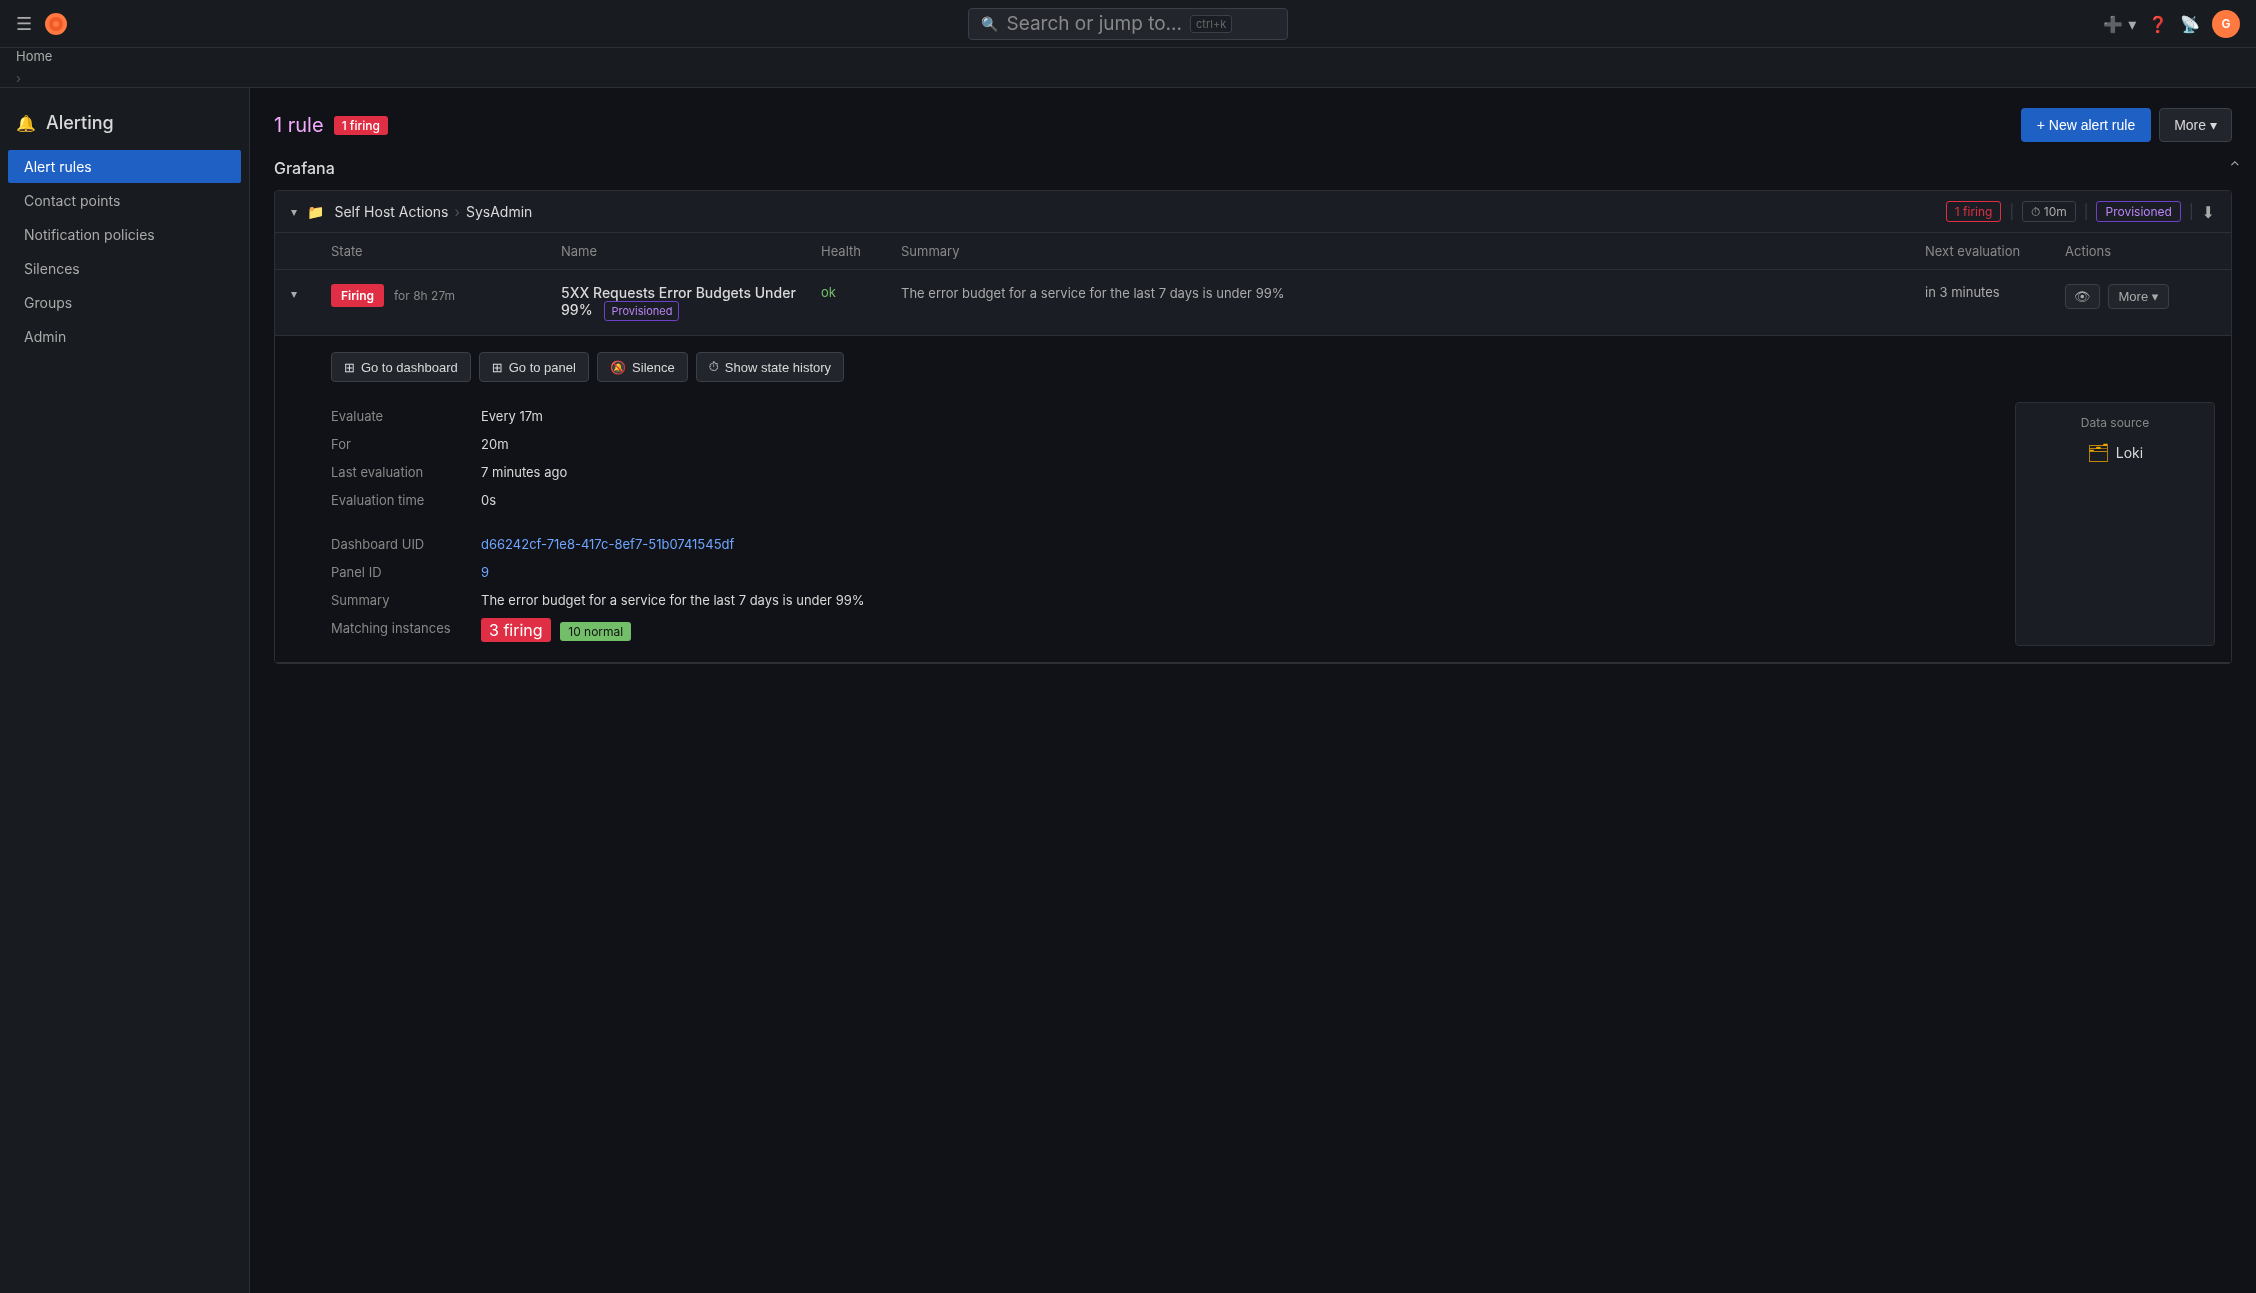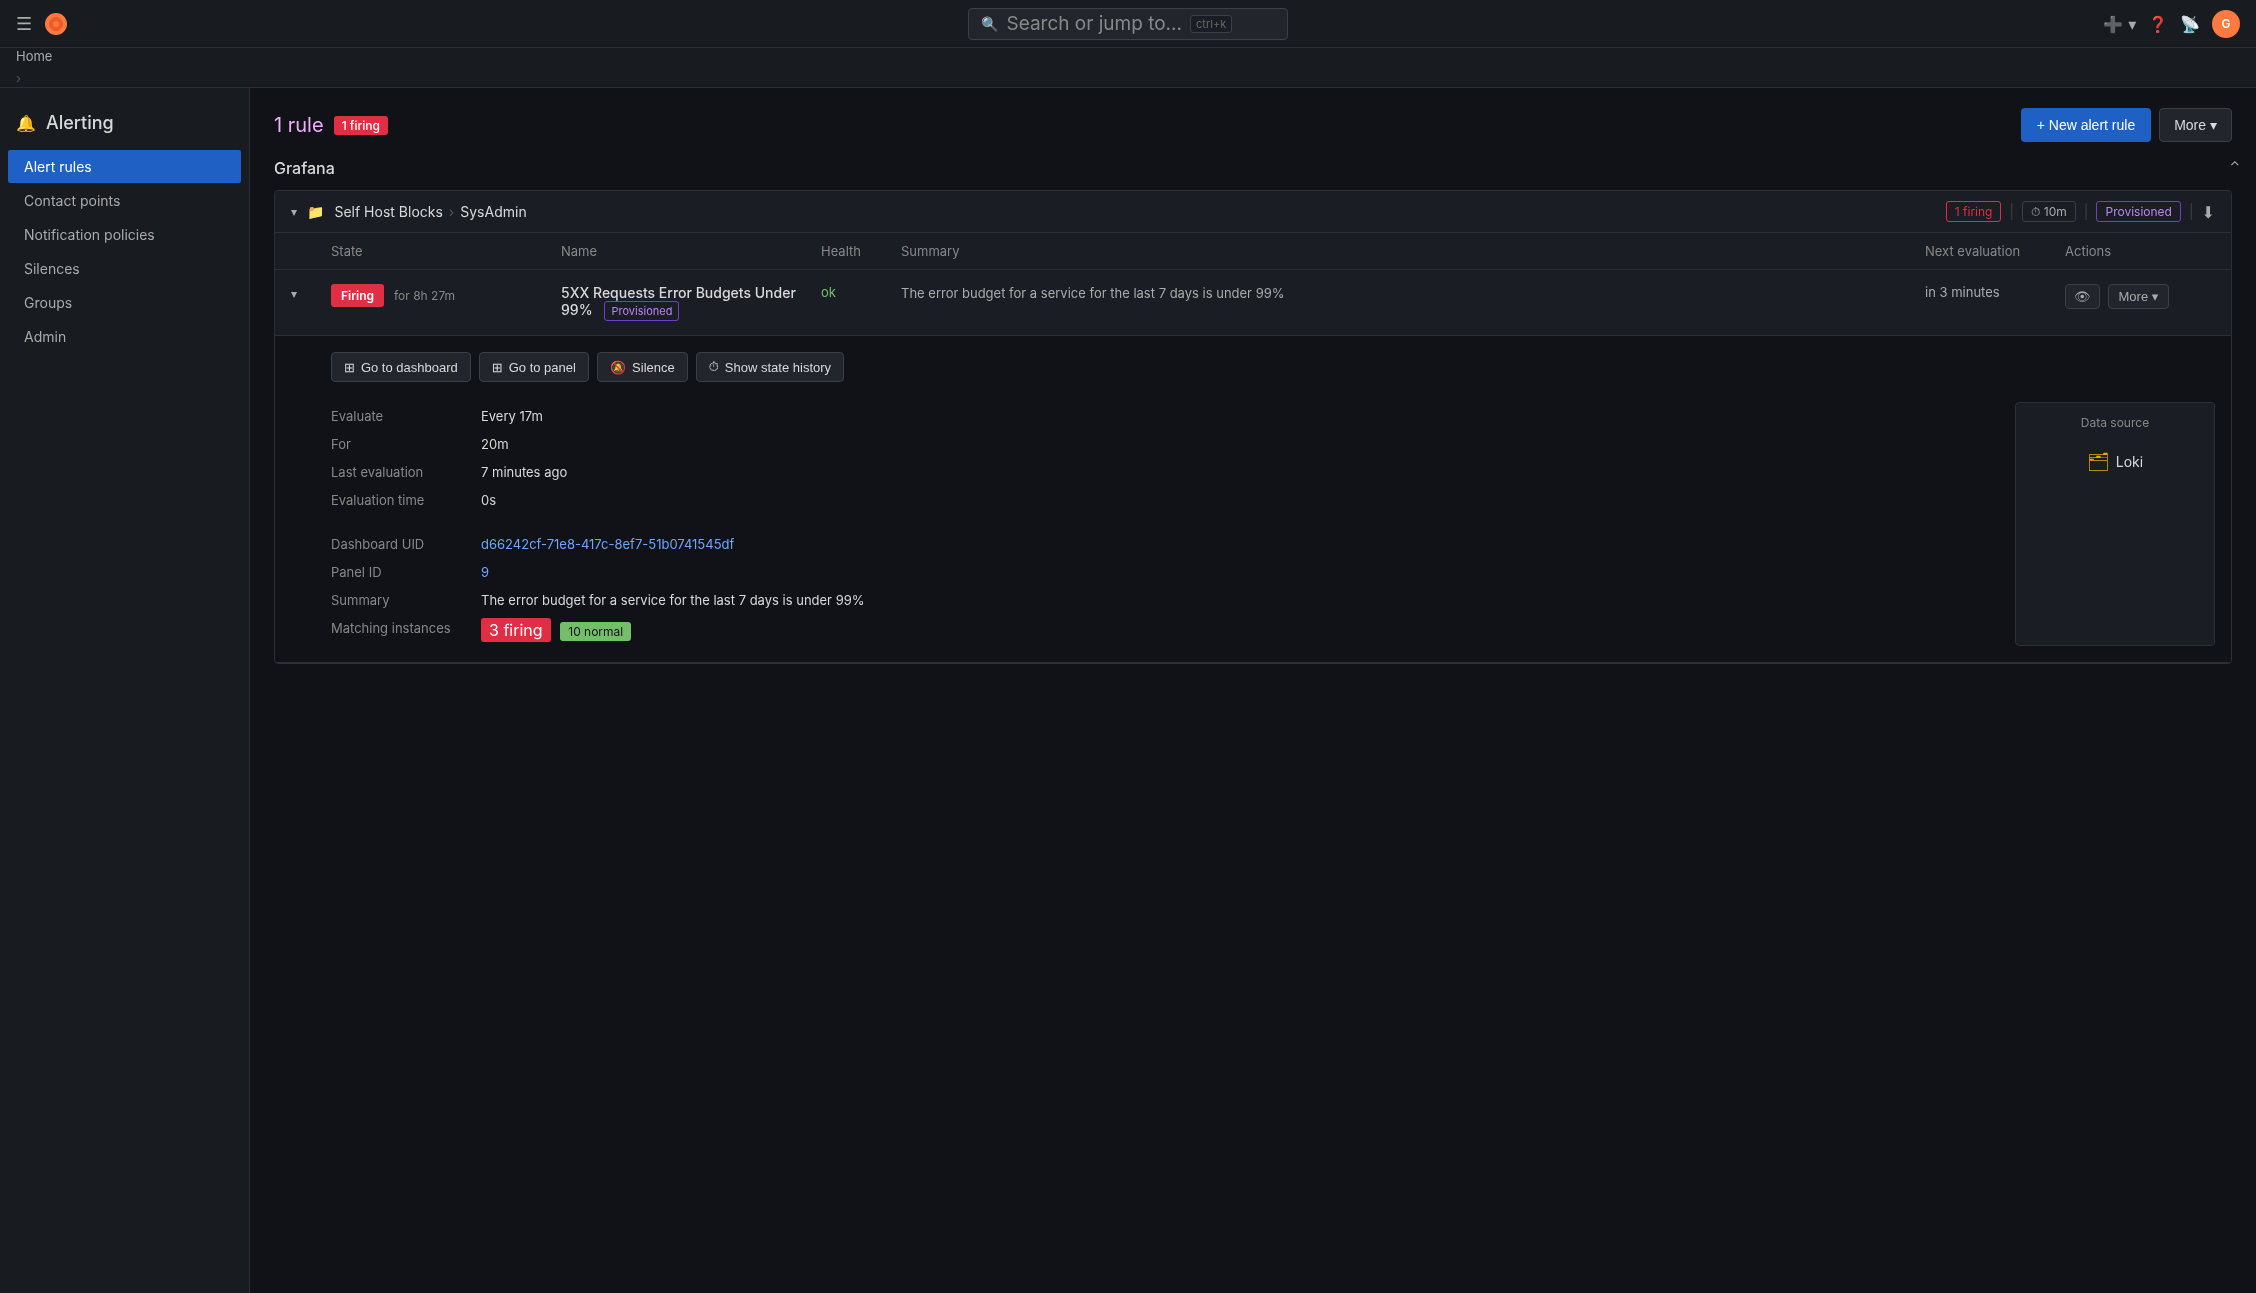--- a/index.html
+++ b/index.html
@@ -86,21 +86,21 @@
     .detail-value { color: #d9d9d9; font-size: 13px; }
     .detail-value a { color: #6ea6ff; text-decoration: none; }
 
     .label-chip { display: inline-flex; align-items: center; background: #3a3f48; border-radius: 12px; padding: 2px 10px; font-size: 12px; color: #d9d9d9; margin-right: 4px; }
     .label-color-dot { width: 20px; height: 6px; background: #7c59d4; border-radius: 3px; margin-right: 6px; }
 
     .matching-badge-firing { background: #e02f44; color: #fff; font-size: 16px; padding: 2px 8px; border-radius: 3px; margin-right: 6px; }
     .matching-badge-normal { background: #73bf69; color: #111; font-size: 12px; padding: 2px 8px; border-radius: 3px; }
 
     .datasource-box { background: #1a1d23; border: 1px solid #2c2f36; border-radius: 4px; padding: 12px; text-align: center; }
-    .datasource-label { color: #888; font-size: 12px; margin-bottom: 21px; }
+    .datasource-label { color: #888; font-size: 12px; margin-bottom: 12px; }
     .datasource-name { color: #d9d9d9; font-size: 14px; display: flex; align-items: center; gap: 6px; justify-content: center; }
     .loki-icon { color: #f0a500; font-size: 18px; }
 
     .chevron-down::after { content: '▾'; }
 
     .avatar { width: 28px; height: 28px; border-radius: 50%; background: #ff7941; display: flex; align-items: center; justify-content: center; color: #fff; font-size: 12px; font-weight: 600; cursor: pointer; }
   </style>
 </head>
 <body>
 
@@ -176,21 +176,21 @@
     </div>
 
     <div class="section-title">Grafana</div>
 
     <div class="rule-group">
 
       <div class="rule-group-header">
         <span class="rule-group-chevron chevron-down"></span>
         <span class="folder-icon">📁</span>
         <div class="rule-group-path">
-          <span>Self Host Blocks</span>
+          <span>Self Host Actions</span>
           <span class="rule-group-path-sep">›</span>
           <span>SysAdmin</span>
         </div>
         <div class="rule-group-badges">
           <span class="badge-firing">1 firing</span>
           <span class="pipe">|</span>
           <span class="badge-interval">⏱ 10m</span>
           <span class="pipe">|</span>
           <span class="badge-provisioned">Provisioned</span>
           <span class="pipe">|</span>

